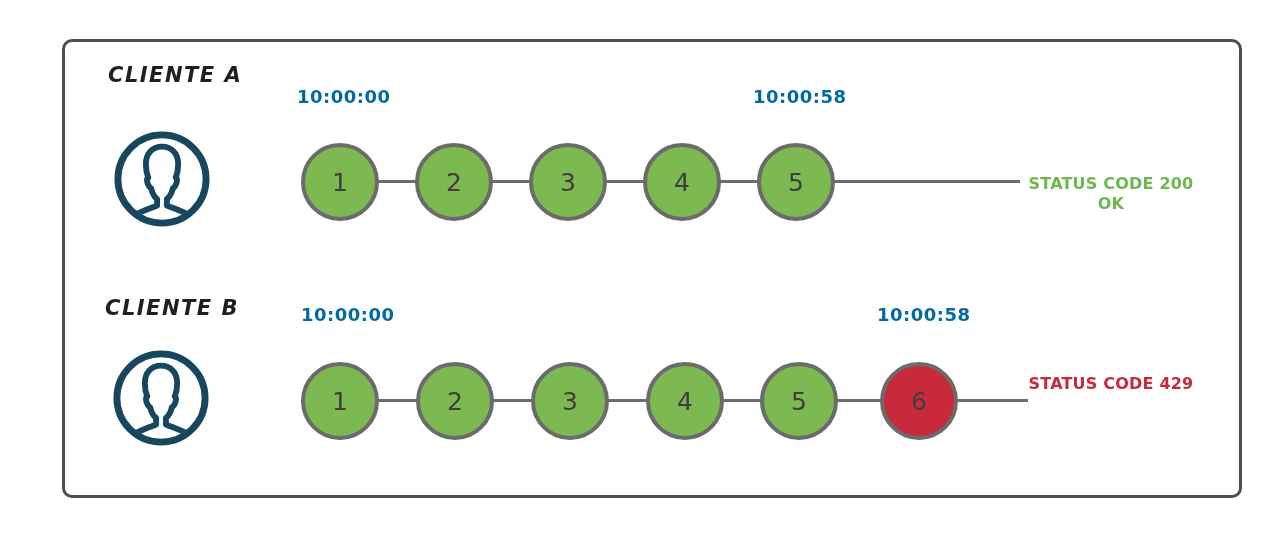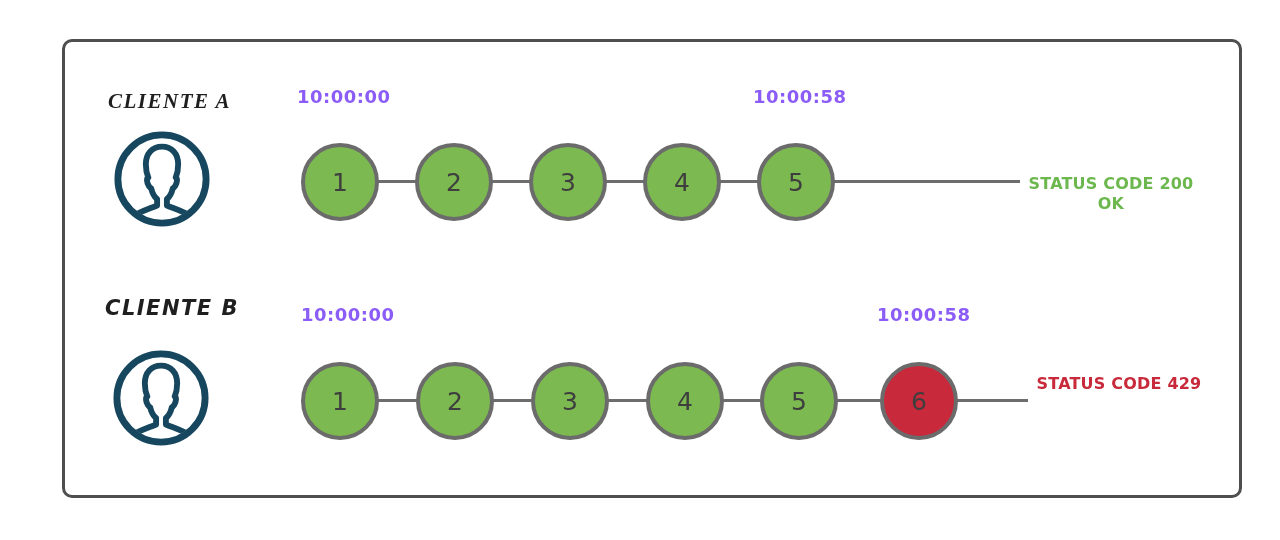--- a/index.html
+++ b/index.html
@@ -27,37 +27,37 @@
   }
   .client-label {
     position: absolute;
     font-size: 21px;
     font-weight: bold;
     font-style: italic;
     letter-spacing: 1.5px;
     color: #1f1f1f;
     white-space: nowrap;
   }
-  #label-a { left: 108px; top: 89px; font-family: Liberation Serif, serif; }
+  #label-a { left: 108px; top: 63px; }
   #label-b { left: 105px; top: 296px; }
 
   .avatar {
     position: absolute;
     width: 98px;
     height: 98px;
   }
   #avatar-a { left: 113px; top: 130px; }
   #avatar-b { left: 112px; top: 349px; }
 
   .timestamp {
     position: absolute;
     font-size: 18px;
     font-weight: bold;
     letter-spacing: 0.5px;
-    color: #8b5cf6;
+    color: #0369a1;
     white-space: nowrap;
   }
   #ts-a-start { left: 297px; top: 86px; }
   #ts-a-end   { left: 753px; top: 86px; }
   #ts-b-start { left: 301px; top: 304px; }
   #ts-b-end   { left: 877px; top: 304px; }
 
   .timeline {
     position: absolute;
     height: 3px;
@@ -89,21 +89,21 @@
     position: absolute;
     width: 170px;
     text-align: center;
     font-weight: bold;
     font-size: 16px;
     line-height: 20px;
     letter-spacing: 0.2px;
     white-space: nowrap;
   }
   .status.ok    { color: #6cb84e; }
-  .status.error { color: #c8293b; margin-left: 8px; }
+  .status.error { color: #c8293b; }
   #status-a { left: 1026px; top: 158px; margin-top: 16px; }
   #status-b { left: 1026px; top: 374px; }
 </style>
 </head>
 <body>
 
 <div class="canvas">
 
   <div class="frame"></div>
 

